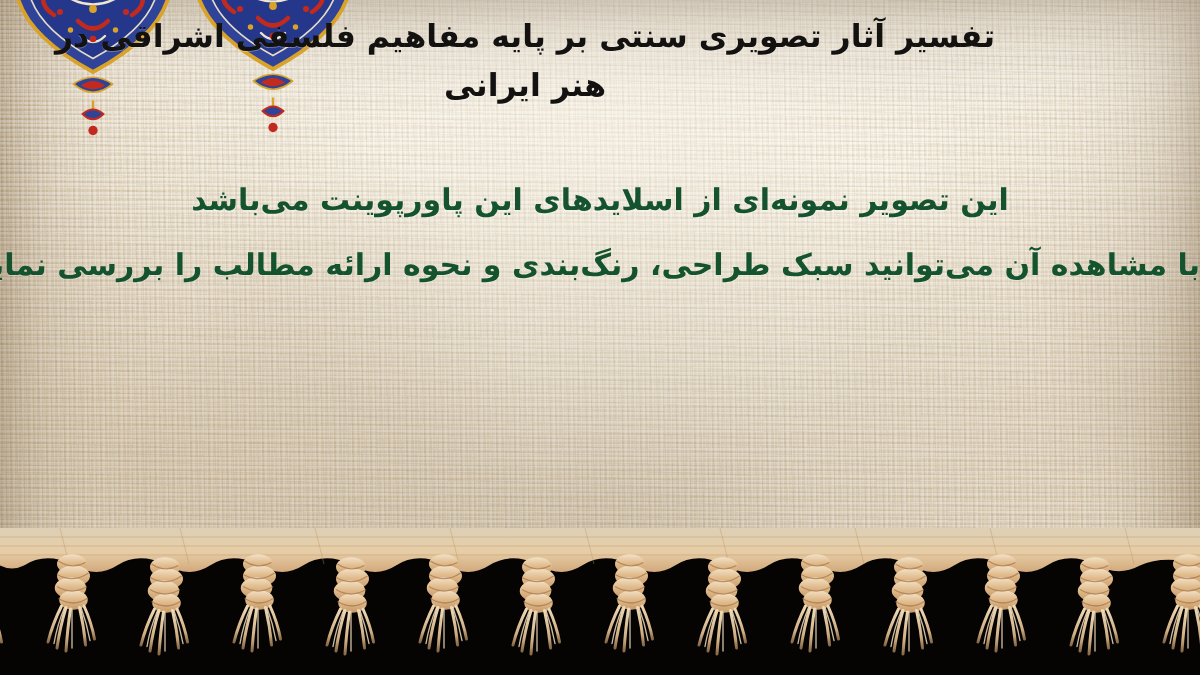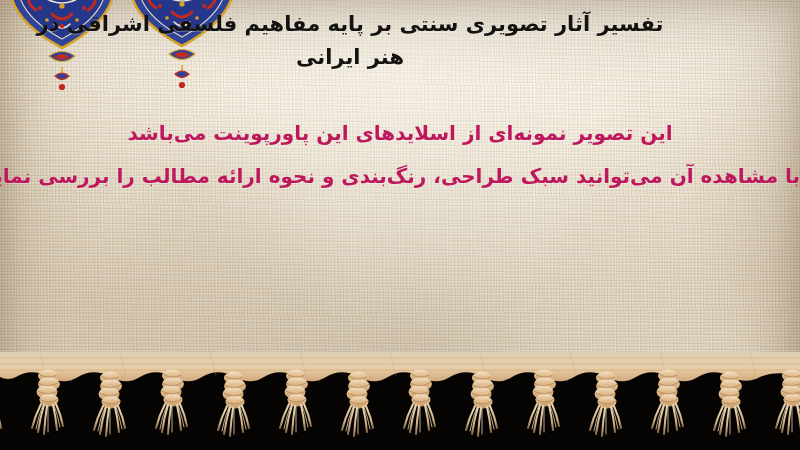--- a/index.html
+++ b/index.html
@@ -127,21 +127,21 @@
   }
   .body-lines {
     position: absolute;
     top: 112px;
     left: 0;
     right: 0;
     font-family: "DejaVu Sans", sans-serif;
     font-weight: bold;
     font-size: 20px;
     line-height: 43px;
-    color: #be185d;
+    color: #14532d;
     text-shadow: 0 1px 0 rgba(255,255,255,0.28);
   }
   .body-lines .ln { display: block; white-space: nowrap; }
 
   
   .fringe-zone {
     position: absolute;
     left: 0;
     bottom: 0;
     width: 800px;

